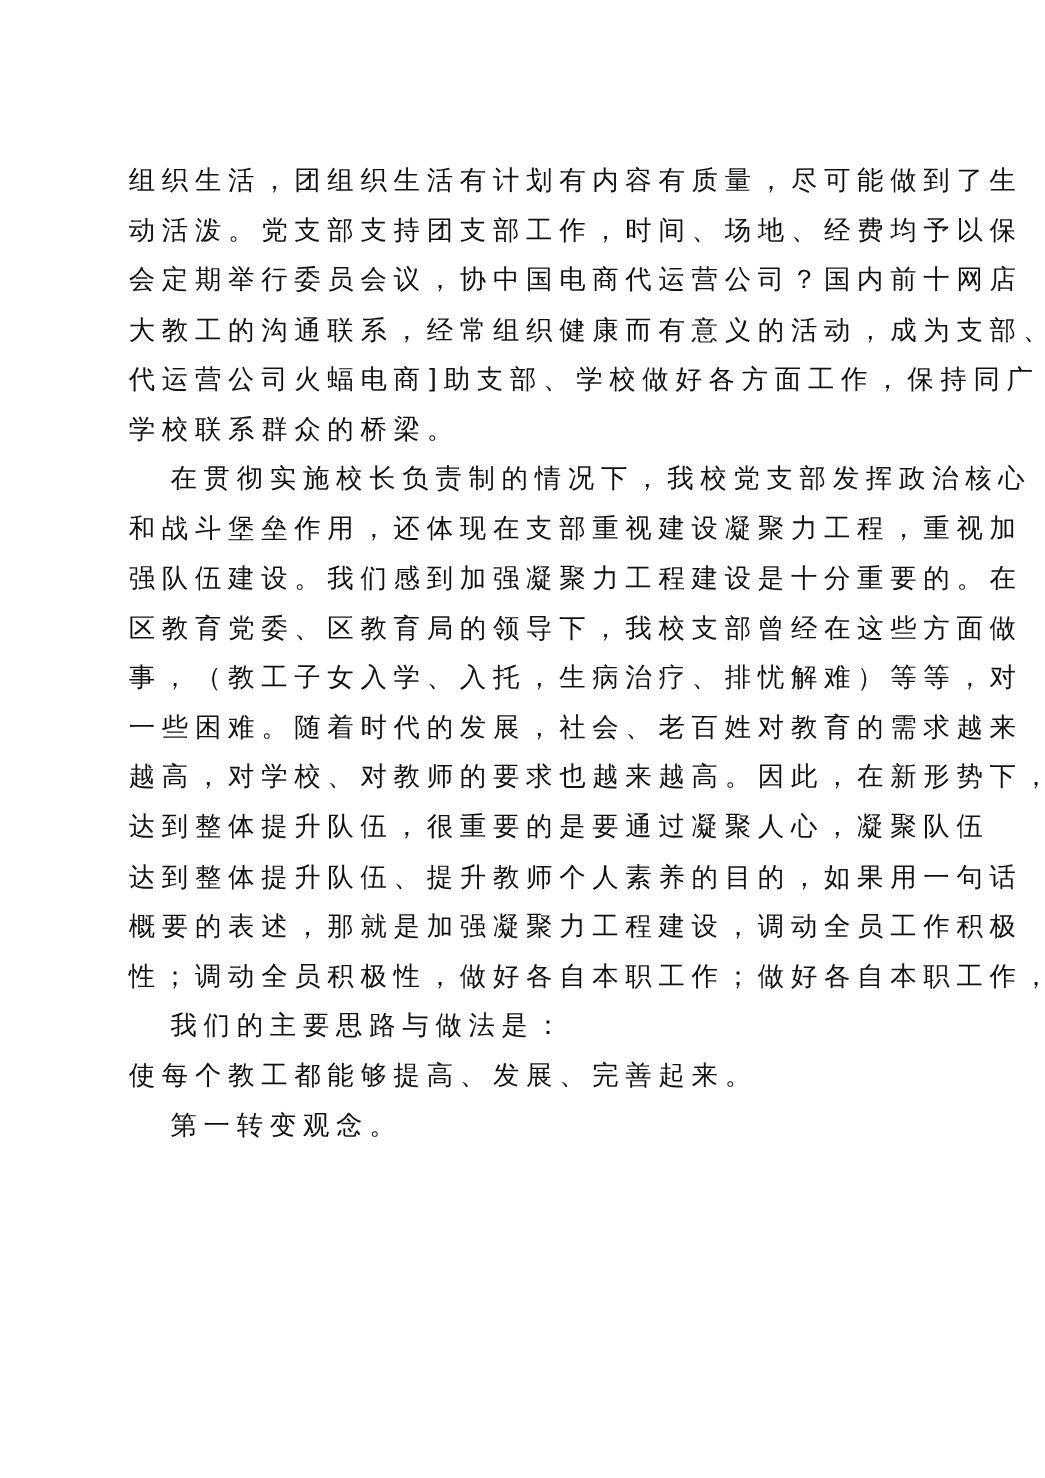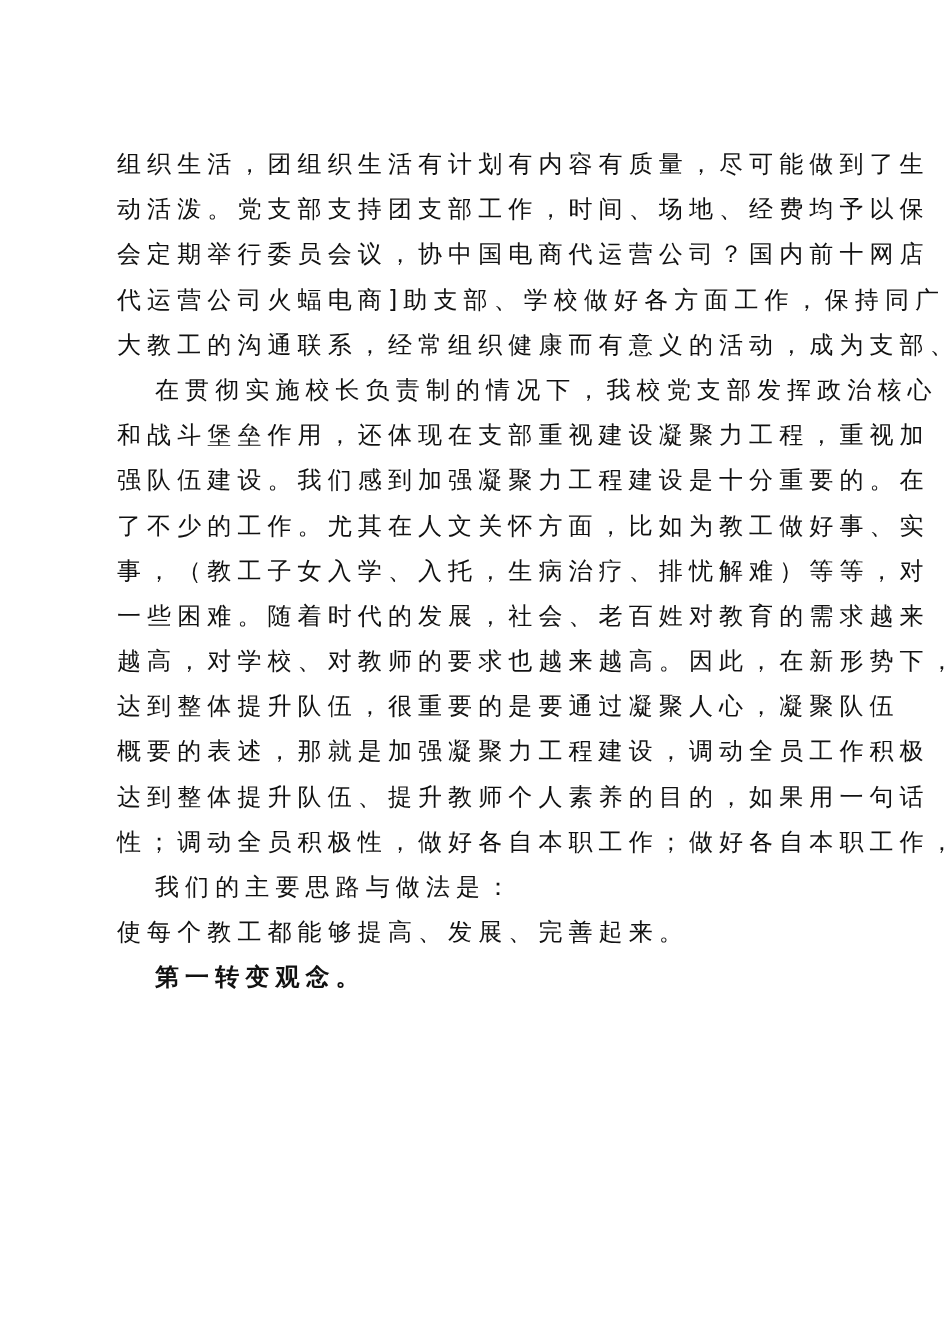--- a/index.html
+++ b/index.html
@@ -25,39 +25,40 @@
       height: 45.2px;
       line-height: 36px;
       font-size: 24px;
       letter-spacing: 6.1px;
       white-space: nowrap;
     }
     .indent {
       padding-left: 38px;
     }
     .bold {
-      font-weight: bold;
+      font-weight: normal;
     }
   </style>
 </head>
 <body>
 
 <div class="page">
   <div class="line">组织生活，团组织生活有计划有内容有质量，尽可能做到了生</div>
   <div class="line">动活泼。党支部支持团支部工作，时间、场地、经费均予以保</div>
   <div class="line">会定期举行委员会议，协中国电商代运营公司？国内前十网店</div>
+  <div class="line">大教工的沟通联系，经常组织健康而有意义的活动，成为支部、</div>
   <div class="line">代运营公司火蝠电商]助支部、学校做好各方面工作，保持同广</div>
-  <div class="line">大教工的沟通联系，经常组织健康而有意义的活动，成为支部、</div>
+  <div class="line">学校联系群众的桥梁。</div>
   <div class="line indent">在贯彻实施校长负责制的情况下，我校党支部发挥政治核心</div>
   <div class="line">和战斗堡垒作用，还体现在支部重视建设凝聚力工程，重视加</div>
   <div class="line">强队伍建设。我们感到加强凝聚力工程建设是十分重要的。在</div>
-  <div class="line">了不少的工作。尤其在人文关怀方面，比如为教工做好事、实</div>
+  <div class="line">区教育党委、区教育局的领导下，我校支部曾经在这些方面做</div>
   <div class="line">事，（教工子女入学、入托，生病治疗、排忧解难）等等，对</div>
   <div class="line">一些困难。随着时代的发展，社会、老百姓对教育的需求越来</div>
   <div class="line">越高，对学校、对教师的要求也越来越高。因此，在新形势下，</div>
   <div class="line">达到整体提升队伍，很重要的是要通过凝聚人心，凝聚队伍</div>
+  <div class="line">达到整体提升队伍、提升教师个人素养的目的，如果用一句话</div>
   <div class="line">概要的表述，那就是加强凝聚力工程建设，调动全员工作积极</div>
-  <div class="line">达到整体提升队伍、提升教师个人素养的目的，如果用一句话</div>
   <div class="line">性；调动全员积极性，做好各自本职工作；做好各自本职工作，</div>
   <div class="line indent">我们的主要思路与做法是：</div>
   <div class="line">使每个教工都能够提高、发展、完善起来。</div>
   <div class="line indent bold">第一转变观念。</div>
 </div>
 
 </body></html>

